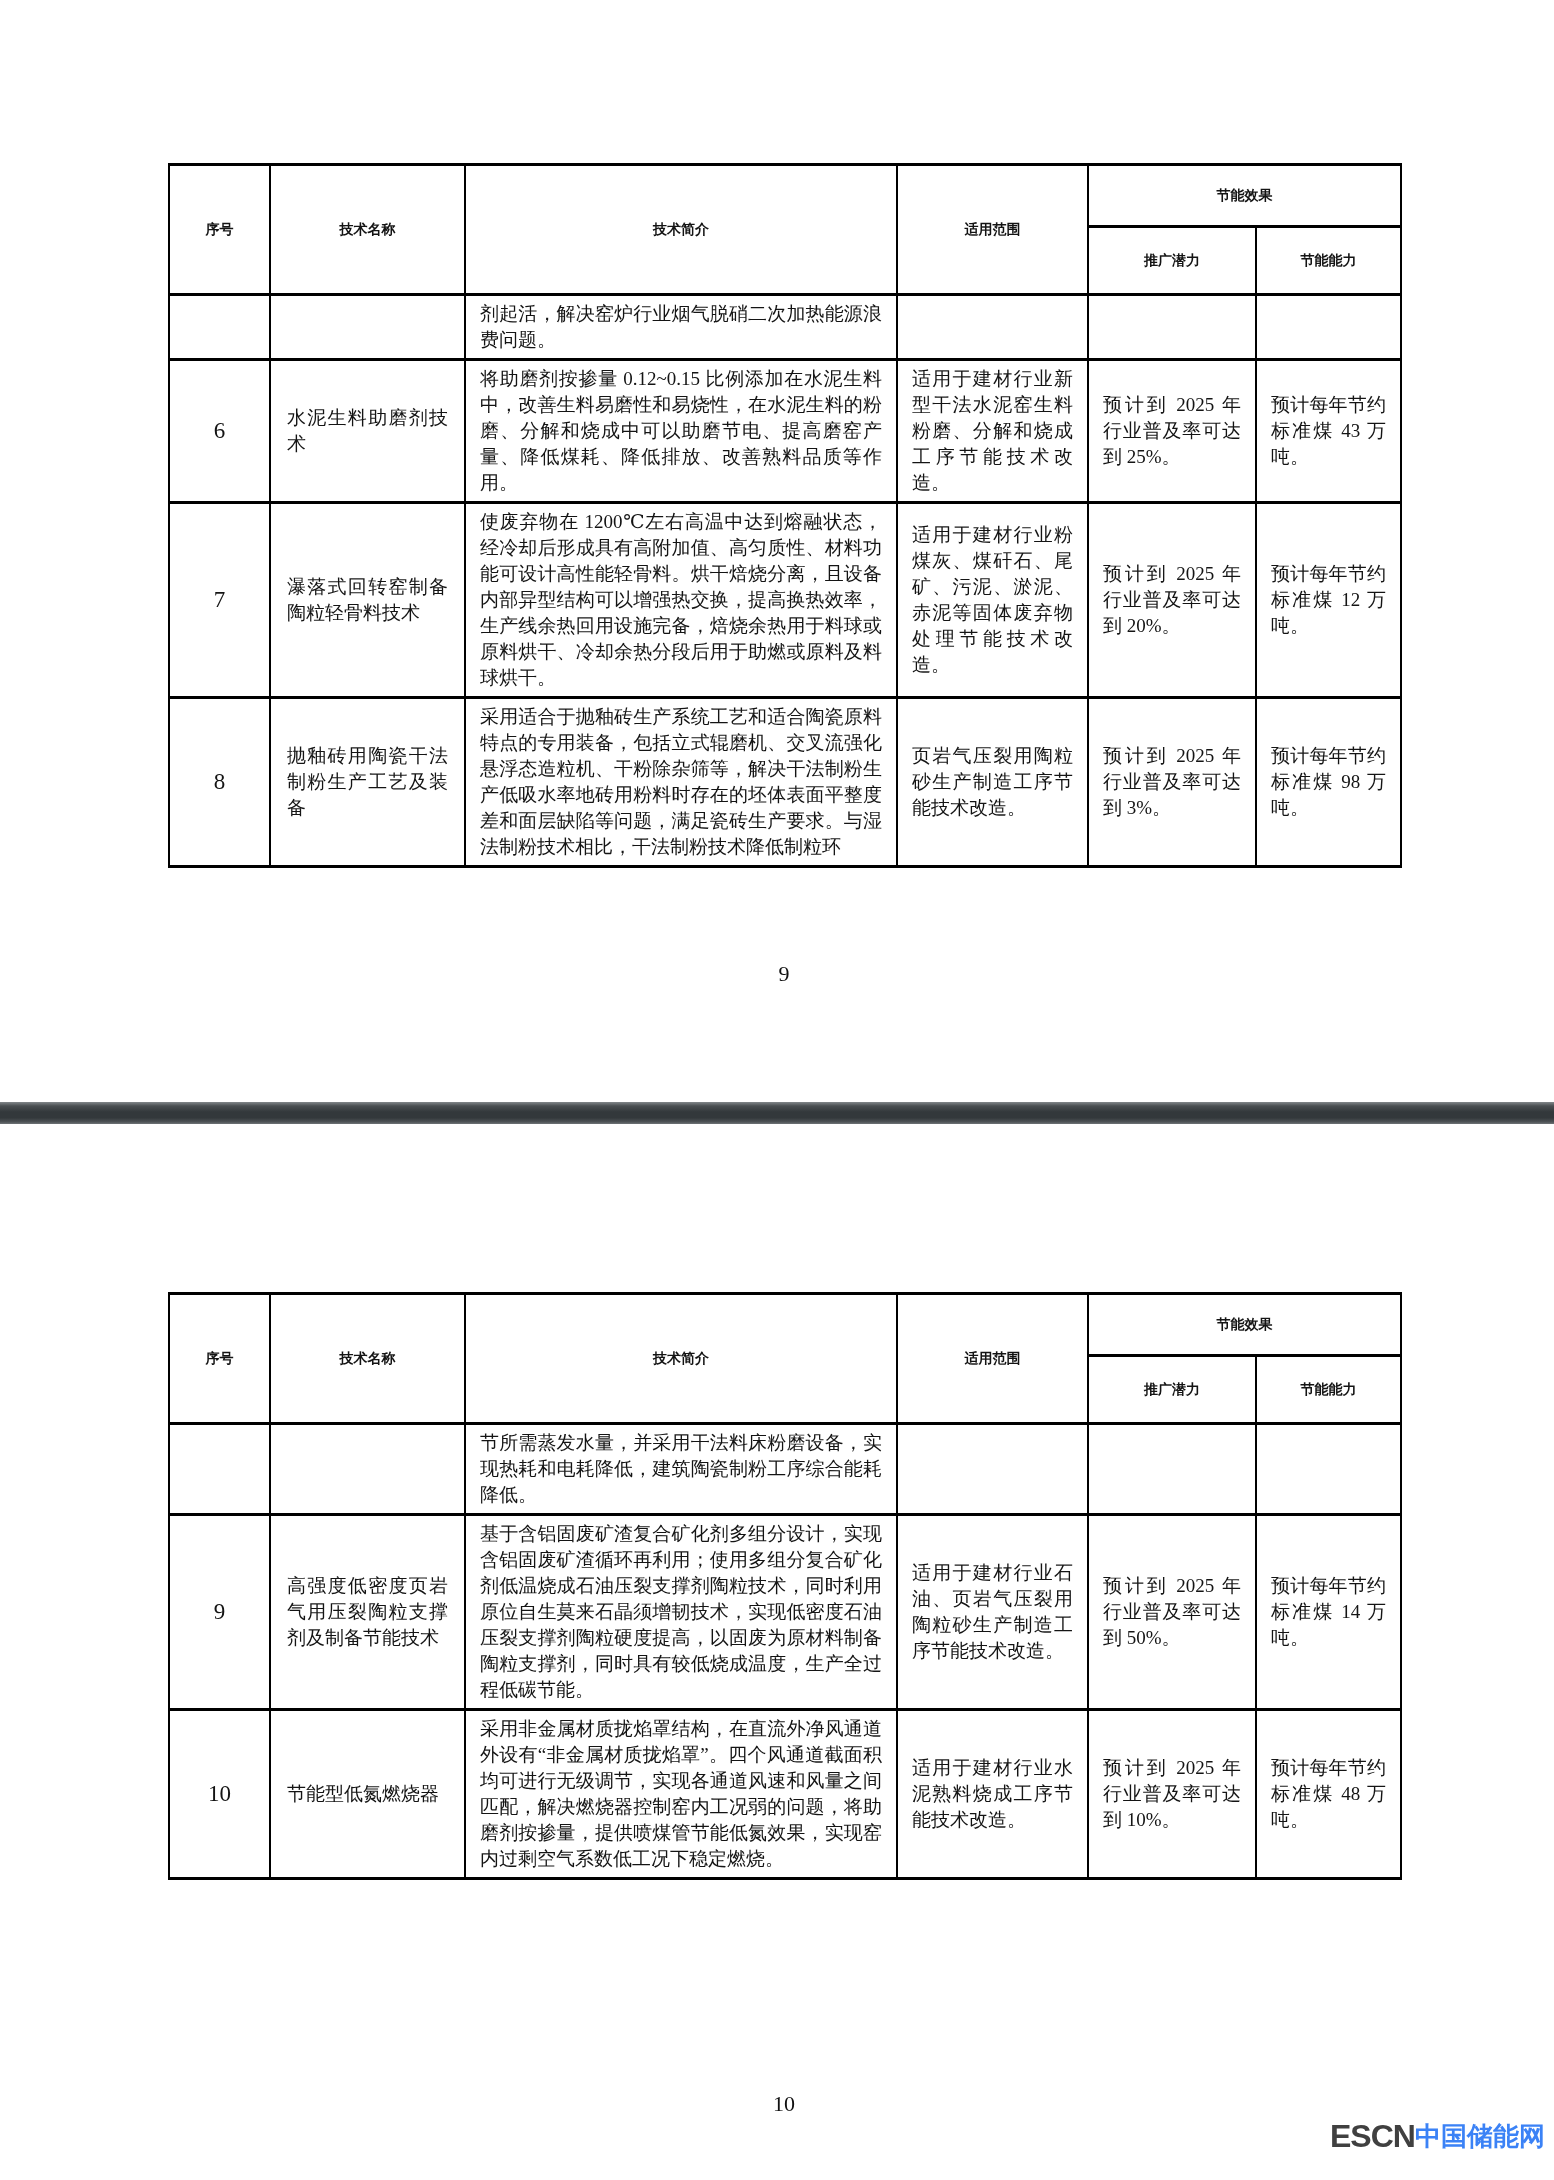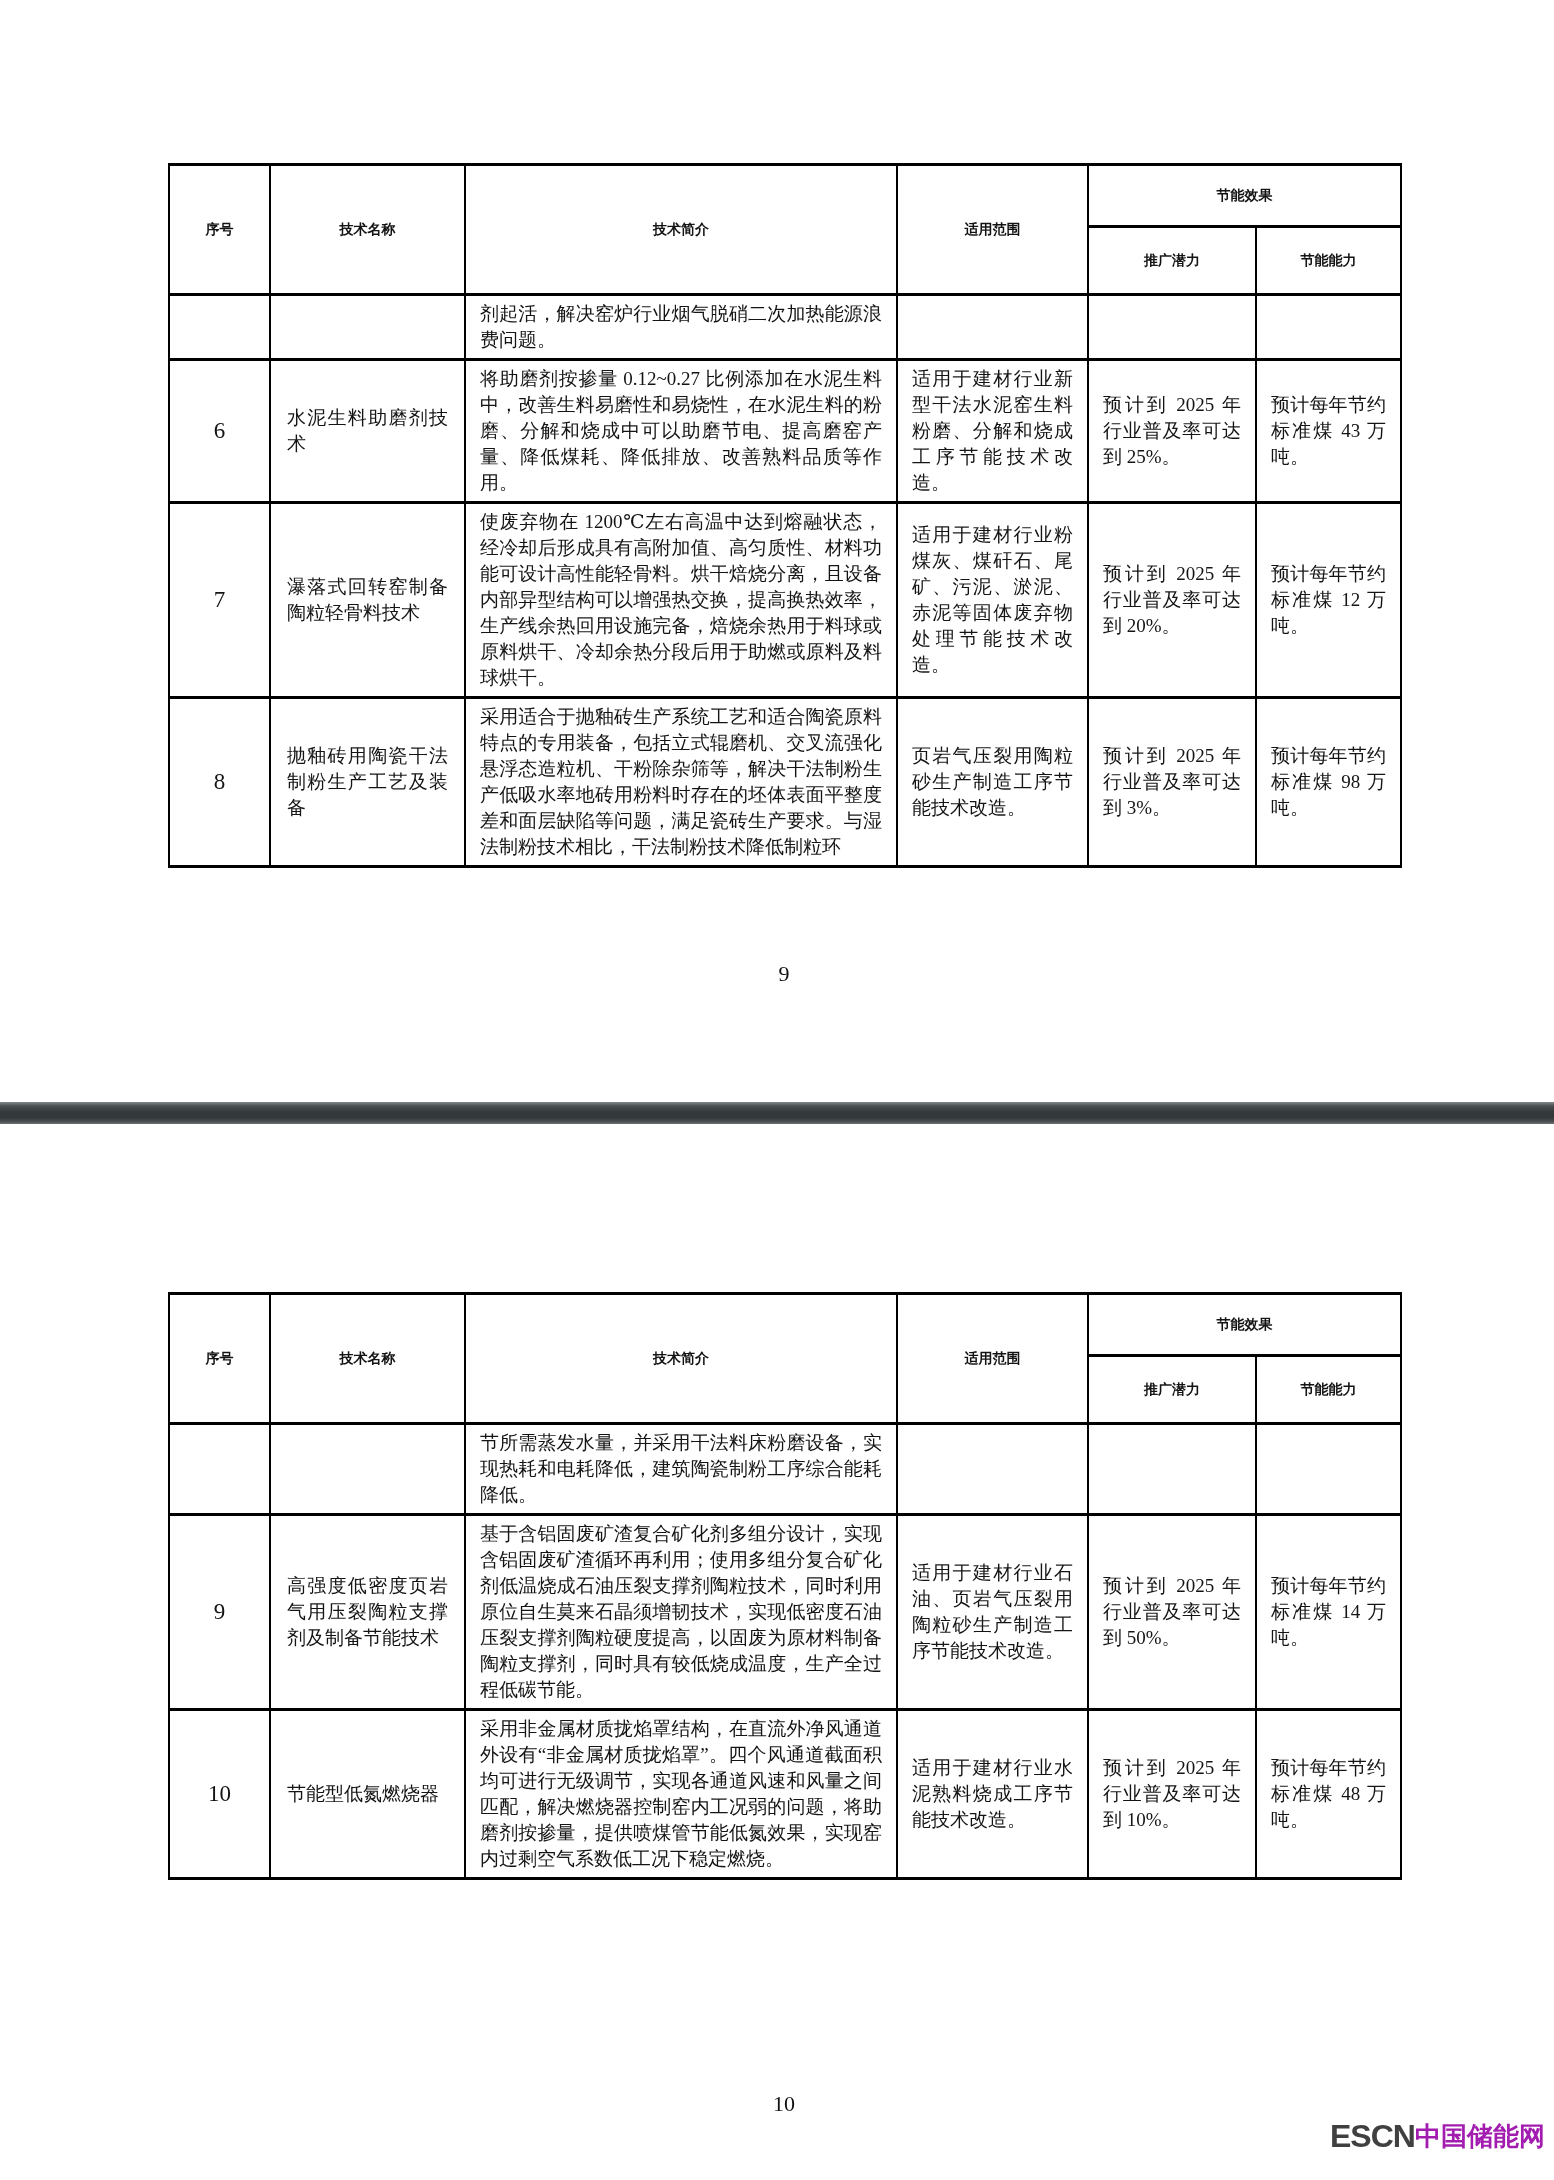--- a/index.html
+++ b/index.html
@@ -157,21 +157,21 @@
         <td class="td-no"></td>
         <td class="td-name"></td>
         <td class="td-intro">剂起活，解决窑炉行业烟气脱硝二次加热能源浪费问题。</td>
         <td class="td-scope"></td>
         <td class="td-pot"></td>
         <td class="td-cap"></td>
       </tr>
       <tr>
         <td class="td-no">6</td>
         <td class="td-name">水泥生料助磨剂技术</td>
-        <td class="td-intro">将助磨剂按掺量 0.12~0.27 比例添加在水泥生料中，改善生料易磨性和易烧性，在水泥生料的粉磨、分解和烧成中可以助磨节电、提高磨窑产量、降低煤耗、降低排放、改善熟料品质等作用。</td>
+        <td class="td-intro">将助磨剂按掺量 0.12~0.15 比例添加在水泥生料中，改善生料易磨性和易烧性，在水泥生料的粉磨、分解和烧成中可以助磨节电、提高磨窑产量、降低煤耗、降低排放、改善熟料品质等作用。</td>
         <td class="td-scope">适用于建材行业新型干法水泥窑生料粉磨、分解和烧成工序节能技术改造。</td>
         <td class="td-pot">预计到 2025 年行业普及率可达到 25%。</td>
         <td class="td-cap">预计每年节约标准煤 43 万吨。</td>
       </tr>
       <tr>
         <td class="td-no">7</td>
         <td class="td-name">瀑落式回转窑制备陶粒轻骨料技术</td>
         <td class="td-intro">使废弃物在 1200℃左右高温中达到熔融状态，经冷却后形成具有高附加值、高匀质性、材料功能可设计高性能轻骨料。烘干焙烧分离，且设备内部异型结构可以增强热交换，提高换热效率，生产线余热回用设施完备，焙烧余热用于料球或原料烘干、冷却余热分段后用于助燃或原料及料球烘干。</td>
         <td class="td-scope">适用于建材行业粉煤灰、煤矸石、尾矿、污泥、淤泥、赤泥等固体废弃物处理节能技术改造。</td>
         <td class="td-pot">预计到 2025 年行业普及率可达到 20%。</td>
@@ -238,16 +238,16 @@
         <td class="td-scope">适用于建材行业水泥熟料烧成工序节能技术改造。</td>
         <td class="td-pot">预计到 2025 年行业普及率可达到 10%。</td>
         <td class="td-cap">预计每年节约标准煤 48 万吨。</td>
       </tr>
     </tbody>
   </table>
 
   <div class="page-num" id="pn-2">10</div>
 
   <div class="logo">
-    <span class="logo-latin" style="color: #404040;">ESCN</span><span class="logo-cjk" style="color: #a21caf;">中国储能网</span>
+    <span class="logo-latin" style="color: #404040;">ESCN</span><span class="logo-cjk" style="color: #3b82f6;">中国储能网</span>
   </div>
 
 </div>
 
 </body></html>

